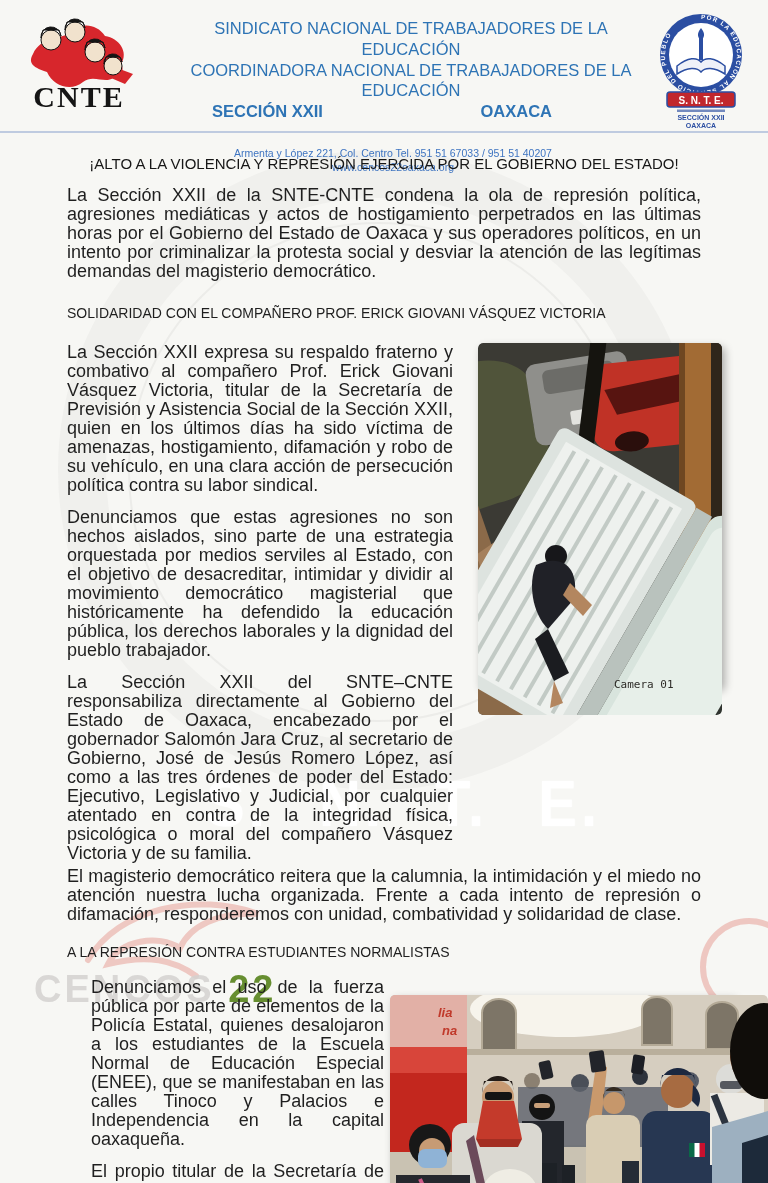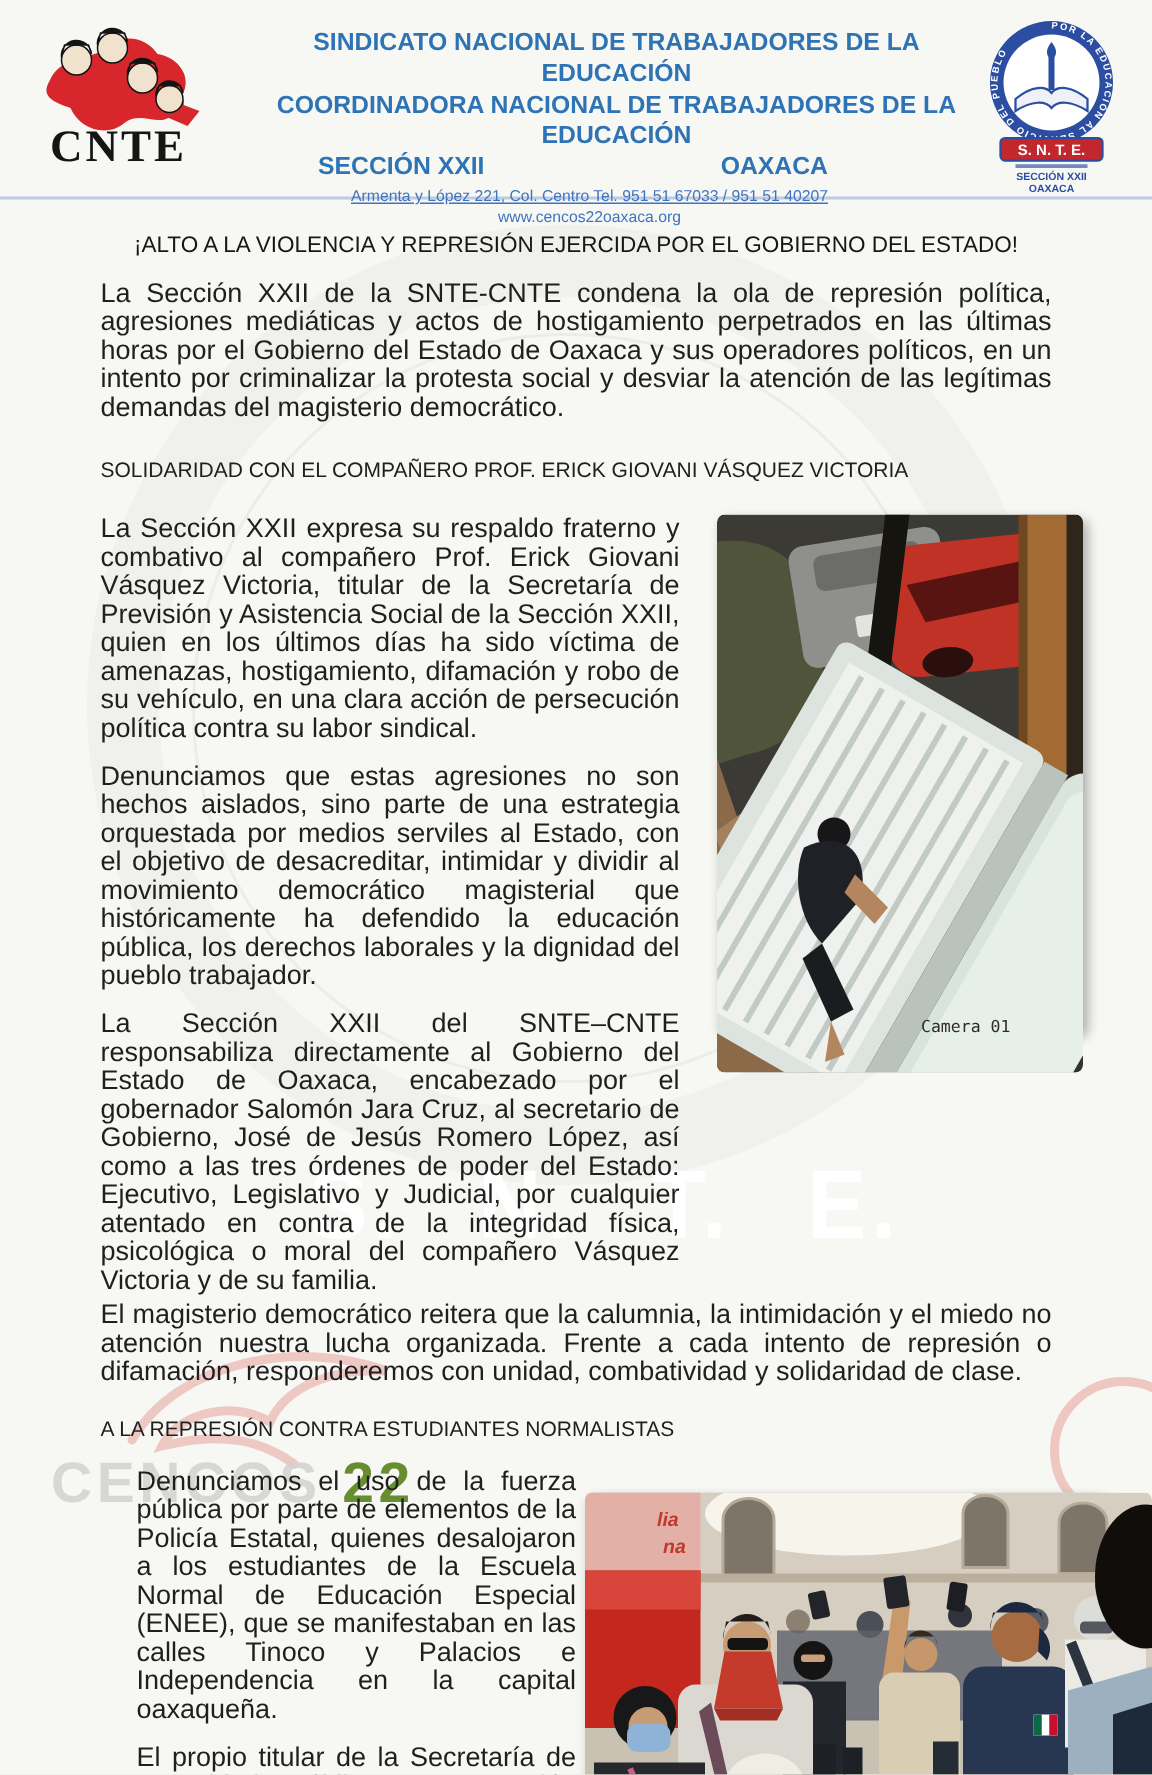--- a/index.html
+++ b/index.html
@@ -19,23 +19,23 @@
     text-shadow:0 0 2px rgba(255,255,255,.6);
   }
   .wm-cencos { left:34px; top:968px; font-size:38px; font-weight:700; letter-spacing:3px; color:#d4d2d0; opacity:.85; }
   .wm-cencos .num { color:#4d7c0f; }
   .wm-dove { left:78px; top:888px; opacity:.75; }
   .wm-redring { right:-30px; top:918px; width:98px; height:98px; border:6px solid rgba(223,122,110,.38); border-radius:50%; }
   
   .letterhead { position:relative; display:flex; align-items:flex-start; height:131px; padding:10px 14px 0 20px; }
   .cnte-logo { width:118px; flex:none; text-align:center; }
   .head-center { flex:1; padding-top:8px; text-align:center; }
-  .org { font-weight:700; font-size:16.5px; line-height:1.26; color:#2e74b5;margin-left:36px; }
+  .org { font-weight:400; font-size:16.5px; line-height:1.26; color:#2e74b5;margin-left:36px; }
   .row3 { display:flex; justify-content:space-between; padding:1px 96px 0 74px; font-weight:700; font-size:16.5px; color:#2e74b5; }
-  .addr { margin-top:4px; font-size:10.5px; color:#3e74c1;text-decoration:underline; }
+  .addr { margin-top:26px; font-size:10.5px; color:#3e74c1; }
   .site { margin-top:2px; font-size:10.5px; color:#3e74c1; }
   .snte-logo { width:106px; flex:none; text-align:center; }
   .rule { border-top:2px solid #bfcbe0; }
   
   h1 { margin:22px 48px 0; text-align:center; font-size:15px; font-weight:400; color:#171717; }
   p  { margin:0; font-size:18px; line-height:19px; text-align:justify; }
   .full { margin:14px 67px 0; }
   .full.tight { margin-top:4px; }
   h2 { margin:24px 67px 0; font-size:14px; font-weight:400; color:#1f1f1f; }
   h2.normalistas { margin-top:20px; }

